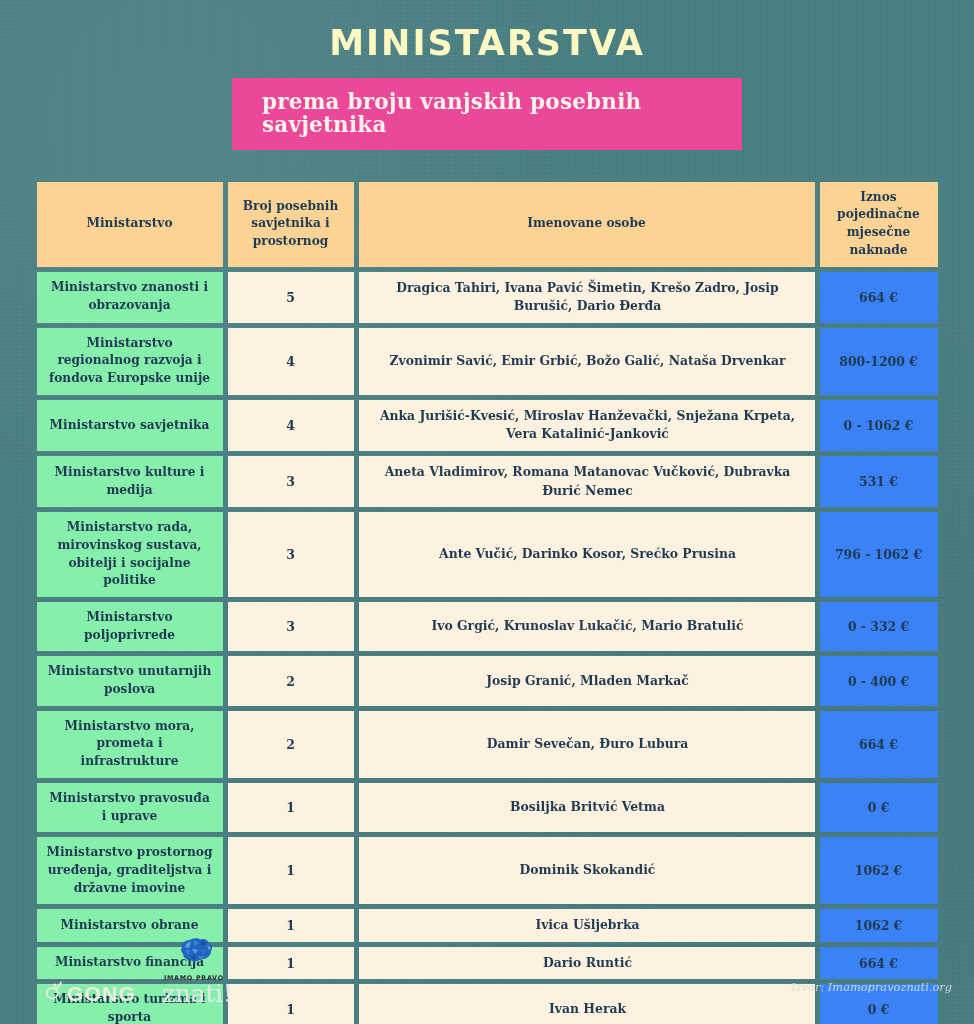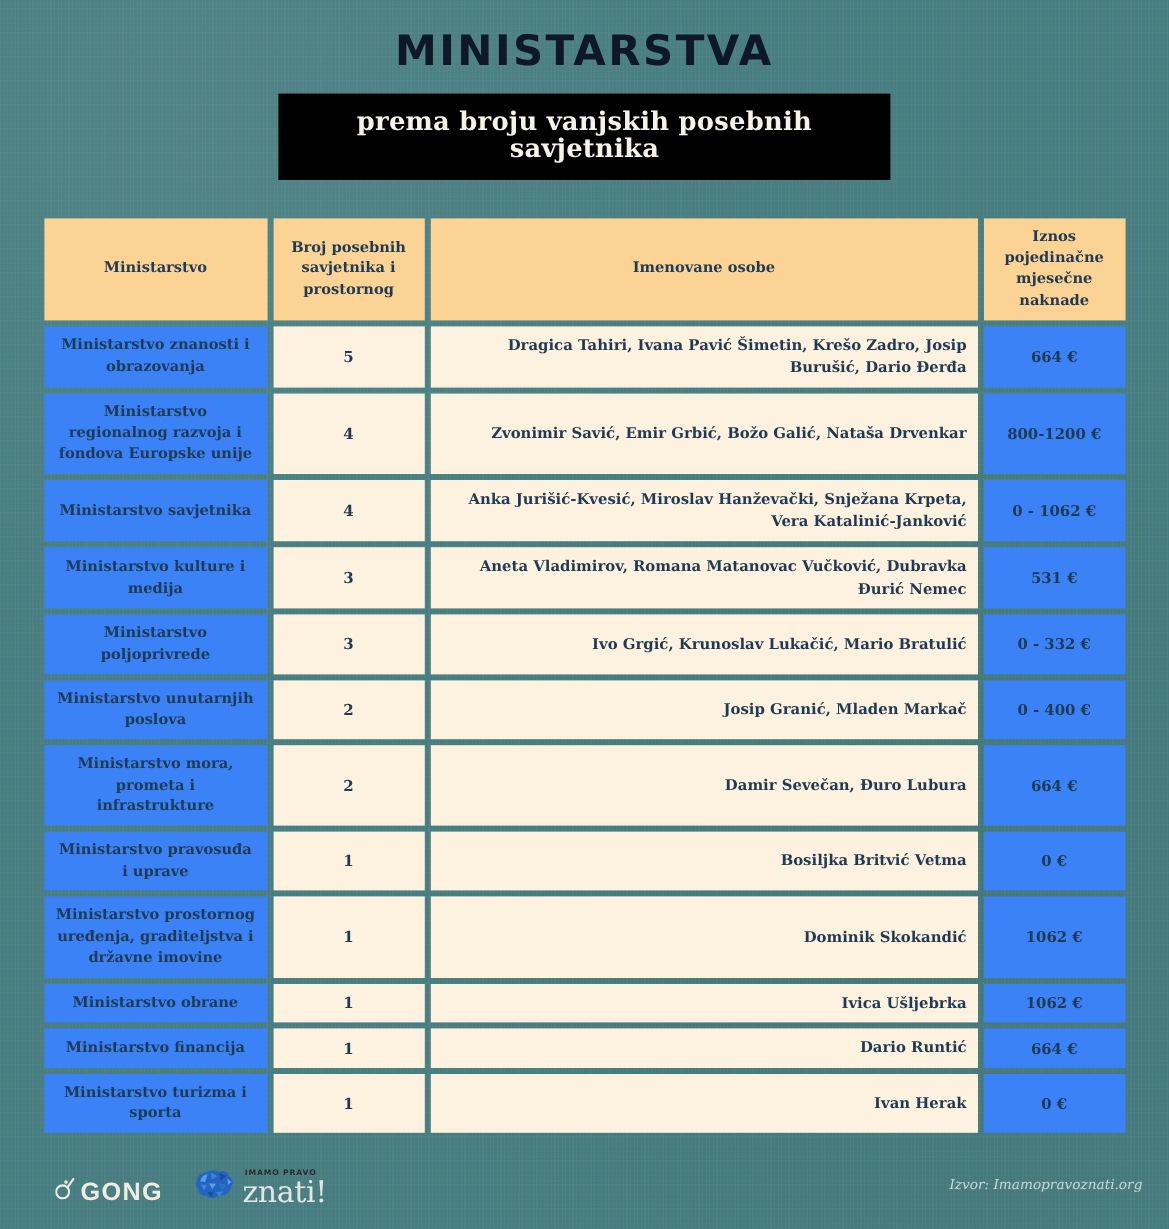--- a/index.html
+++ b/index.html
@@ -29,42 +29,41 @@
   .page {
     position: relative;
     z-index: 1;
     width: 974px;
     height: 1024px;
   }
 
   
   .title {
     text-align: center;
-    color: #0f172a;
+    color: #fef9c3;
     font-family: "DejaVu Sans", sans-serif;
     font-weight: bold;
     font-size: 35px;
     letter-spacing: 2.0px;
     padding-top: 24px;
     line-height: 1.1;
   }
   .subtitle-wrap {
     display: flex;
     justify-content: center;
     margin-top: 15px;
   }
   .subtitle {
-    background-color: #000000;
+    background-color: #ec4899;
     color: #f6f2e8;
     font-family: "DejaVu Serif", serif;
     font-size: 21.5px;
     font-weight: bold;
     padding: 12px 30px 13px 30px;
     width: 450px;
-    text-align: center;
     letter-spacing: 0.2px;
     line-height: 1.1;
   }
 
   
   .table {
     margin: 27px auto 0 auto;
     width: 886px;
     border-collapse: separate;
     border-spacing: 5px 5px;
@@ -78,37 +77,37 @@
   }
   .table thead th {
     background-color: #fbd395;
     font-size: 12.2px;
     font-weight: bold;
     text-align: center;
     line-height: 1.45;
     height: 58px;
   }
   td.c-ministry {
-    background-color: #3b82f6;
+    background-color: #86efac;
     font-size: 12.2px;
     font-weight: bold;
     text-align: center;
     line-height: 1.45;
   }
   td.c-count {
     background-color: #fdf1e0;
     font-size: 12.5px;
     font-weight: bold;
     text-align: center;
   }
   td.c-people {
     background-color: #fdf1e0;
     font-size: 12.4px;
     font-weight: bold;
-    text-align: right;
+    text-align: center;
     line-height: 1.5;
     padding-left: 11px;
   }
   td.c-amount {
     background-color: #3b82f6;
     font-size: 12.4px;
     font-weight: bold;
     text-align: center;
   }
   col.w-ministry { width: 186px; }
@@ -142,20 +141,21 @@
     font-family: Liberation Sans, sans-serif;
     font-weight: bold;
     font-size: 21px;
     letter-spacing: 1.2px;
     line-height: 1;
   }
   .znati {
     display: flex;
     align-items: center;
     gap: 6px;
+    flex-direction: column;
   }
   .znati-words {
     display: flex;
     flex-direction: column;
     line-height: 1;
   }
   .znati-top {
     color: #2b2b2b;
     font-family: "DejaVu Sans", sans-serif;
     font-size: 6.4px;
@@ -228,20 +228,26 @@
           <td class="c-ministry">Ministarstvo savjetnika</td>
           <td class="c-count">4</td>
           <td class="c-people">Anka Jurišić-Kvesić,  Miroslav Hanževački, Snježana Krpeta, Vera Katalinić-Janković</td>
           <td class="c-amount">0 - 1062 €</td>
         </tr>
         <tr>
           <td class="c-ministry">Ministarstvo kulture i medija</td>
           <td class="c-count">3</td>
           <td class="c-people">Aneta Vladimirov, Romana Matanovac Vučković, Dubravka Đurić Nemec</td>
           <td class="c-amount">531 €</td>
+        </tr>
+        <tr>
+          <td class="c-ministry">Ministarstvo rada, mirovinskog sustava, obitelji i socijalne politike</td>
+          <td class="c-count">3</td>
+          <td class="c-people">Ante Vučić, Darinko Kosor, Srećko Prusina</td>
+          <td class="c-amount">796 - 1062 €</td>
         </tr>
         <tr>
           <td class="c-ministry">Ministarstvo poljoprivrede</td>
           <td class="c-count">3</td>
           <td class="c-people">Ivo Grgić, Krunoslav Lukačić, Mario Bratulić</td>
           <td class="c-amount">0 - 332 €</td>
         </tr>
         <tr>
           <td class="c-ministry">Ministarstvo unutarnjih poslova</td>
           <td class="c-count">2</td>

